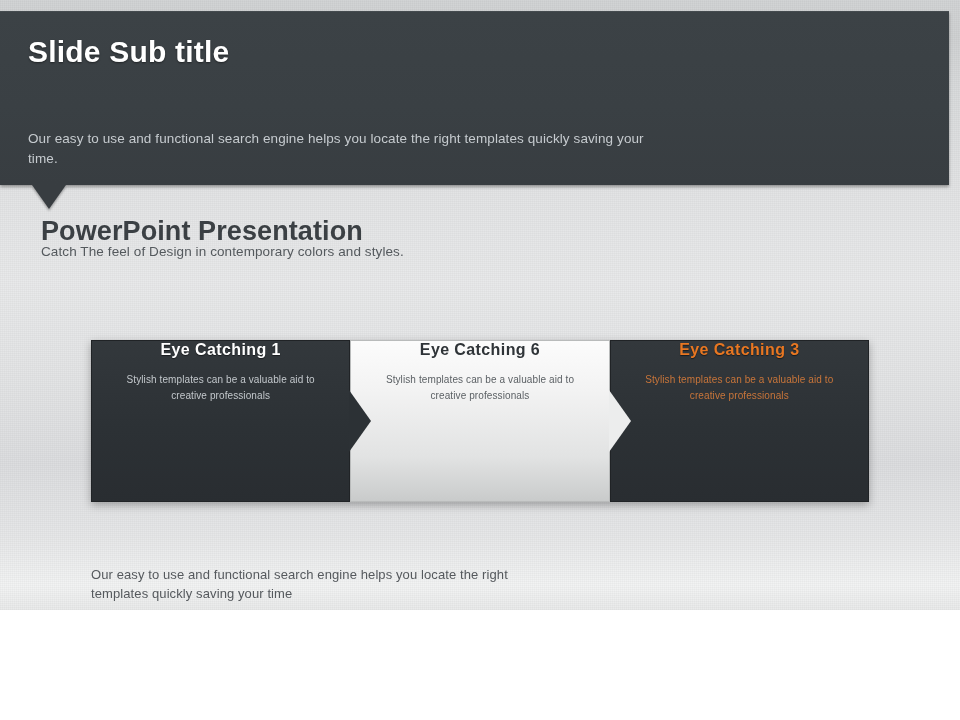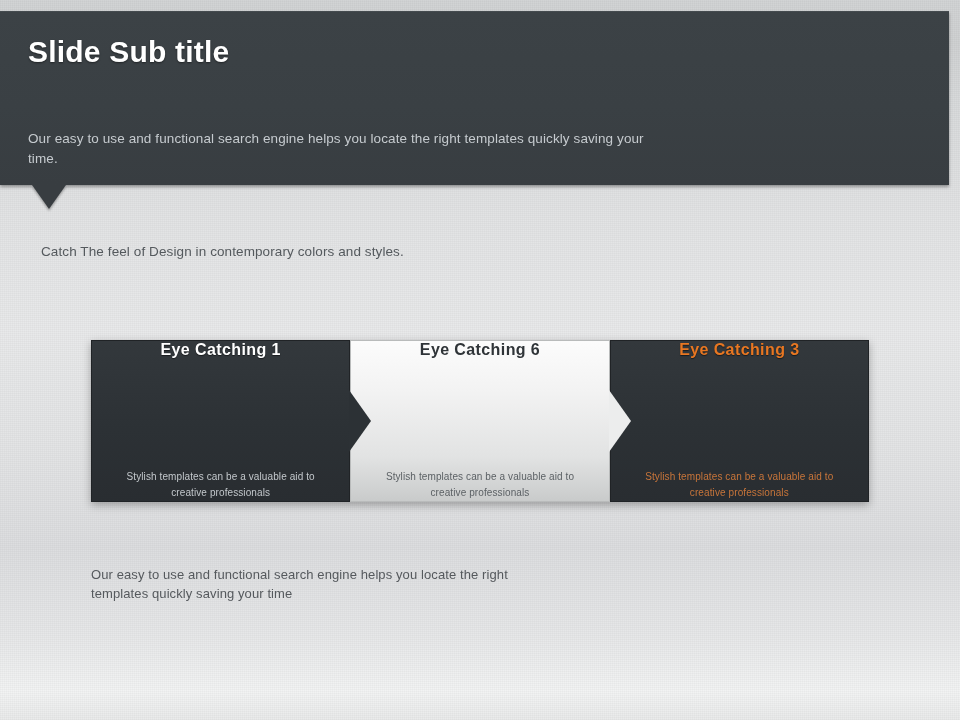--- a/index.html
+++ b/index.html
@@ -7,21 +7,21 @@
     padding: 0;
     background: #ffffff;
   }
   body {
     font-family: "Liberation Sans", sans-serif;
   }
 
   #slide {
     position: relative;
     width: 960px;
-    height: 720px;
+    height: 610px;
     overflow: hidden;
     
     background:
       linear-gradient(180deg,
         #d2d4d5 0%,
         #cfd1d2 6%,
         #d8dadb 14%,
         #e2e3e4 30%,
         #e8e9ea 46%,
         #e3e4e5 62%,
@@ -131,21 +131,21 @@
     filter: drop-shadow(0 3px 4px rgba(0,0,0,.30));
   }
   .panel {
     position: relative;
     flex: 1 1 0;
     height: 100%;
     box-sizing: border-box;
     display: flex;
     flex-direction: column;
     align-items: center;
-    justify-content: space-between;
+    justify-content: flex-start;
   }
   .panel.dark {
     background: linear-gradient(180deg, #33383c 0%, #2c3135 55%, #292d31 100%);
     border: 1px solid #202326;
   }
   .panel.light {
     background: linear-gradient(180deg, #fcfcfc 0%, #f3f3f3 30%, #e2e3e3 72%, #c9cbcb 100%);
     border: 1px solid #b9bbbb;
   }
   
@@ -217,20 +217,21 @@
 <div id="slide">
 
   <div id="grain"></div>
 
   <div id="header-bar">
     <div id="slide-sub-title">Slide Sub title</div>
     <div id="header-body">Our easy to use and functional search engine helps you locate the right templates quickly saving your time.</div>
   </div>
   <div id="header-pointer"></div>
 
+  <div id="section-title">PowerPoint Presentation</div>
   <div id="section-subtitle">Catch The feel of Design in contemporary colors and styles.</div>
 
   <div id="panels">
 
     <div class="panel dark">
       <div class="panel-title">Eye  Catching 1</div>
       <div class="panel-text">Stylish templates can be a valuable aid to creative professionals</div>
       <div class="arrow"></div>
     </div>
 

